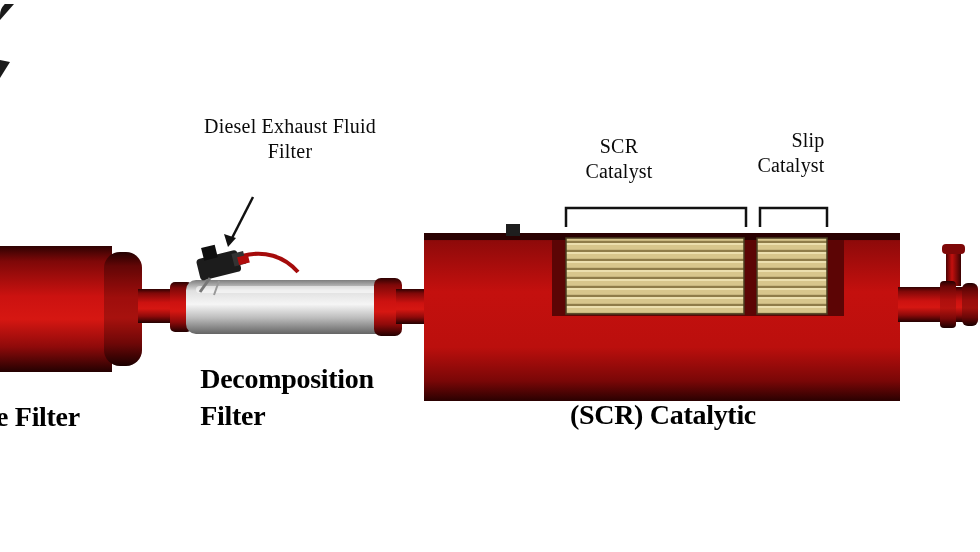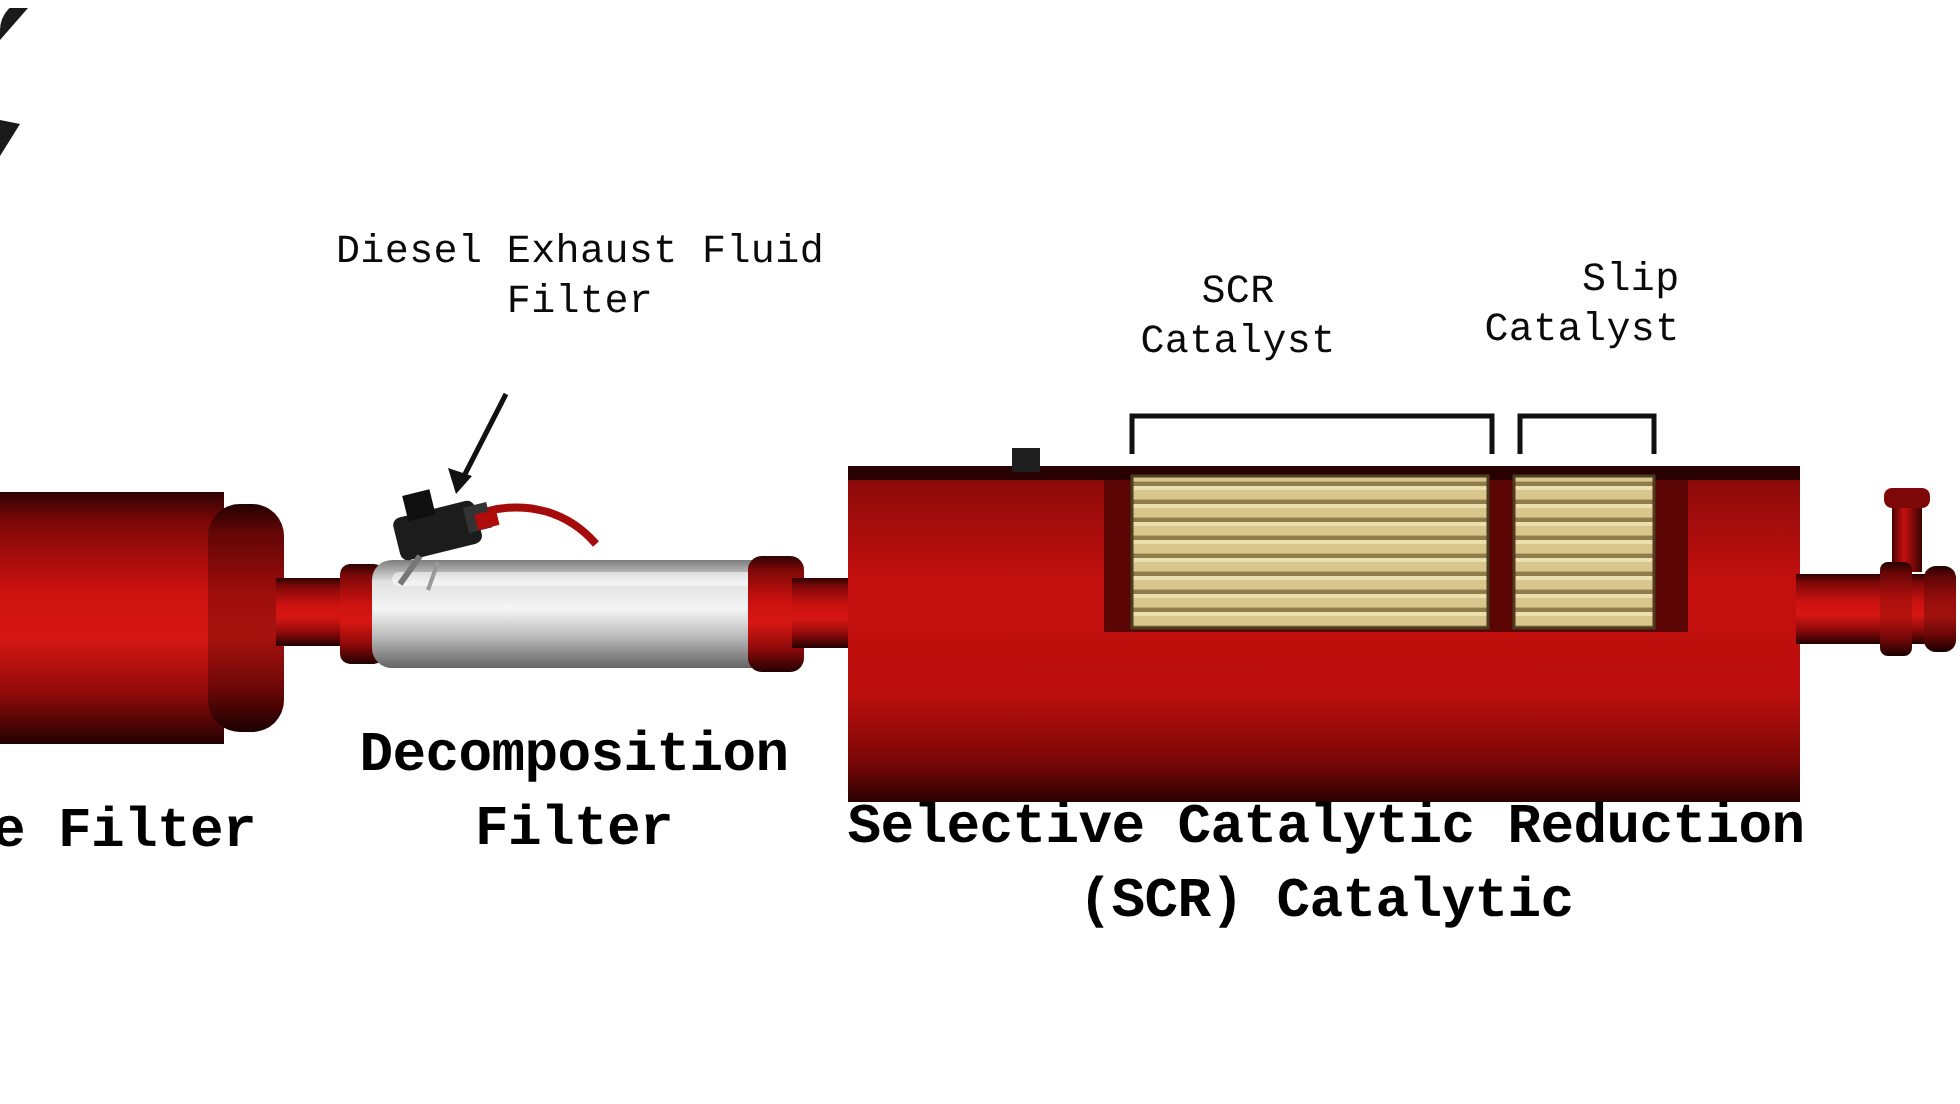--- a/index.html
+++ b/index.html
@@ -1,28 +1,28 @@
 <!DOCTYPE html>
 <html><head>
 <meta charset="utf-8">
 <style>
   html, body { margin:0; padding:0; background:#ffffff; }
   .stage {
     position:relative; width:980px; height:552px; overflow:hidden;
-    background:#ffffff; font-family:Liberation Mono, monospace;border-radius:15px;
+    background:#ffffff; font-family:Liberation Serif, serif;border-radius:15px;
   }
   .stage svg { position:absolute; left:0; top:0; }
   .ann {
     position:absolute; transform:translateX(-50%);
     text-align:center; font-size:20px; line-height:25px; font-weight:500;
     color:#0a0a0a; white-space:nowrap; letter-spacing:0.2px;
   }
   .cap {
     position:absolute; transform:translateX(-50%);
-    text-align:center; font-size:28px; line-height:37px; font-weight:700;
+    font-size:28px; line-height:37px; font-weight:700;
     color:#000000; white-space:nowrap; letter-spacing:-0.3px;
   }
   .cap-left { transform:none; text-align:left; }
 </style>
 </head>
 <body>
 
 <div class="stage">
 
   <svg width="980" height="552" viewBox="0 0 980 552">
@@ -137,17 +137,16 @@
   </div>
 
   <div class="cap cap-left" style="left:-4px; top:398px;">e Filter</div>
 
   <div class="cap" style="left:287px; top:360px;">
     <div>Decomposition</div>
     <div>Filter</div>
   </div>
 
   <div class="cap" style="left:663px; top:396px;">
-    <div>Selective Catalytic Reduction</div>
     <div>(SCR) Catalytic</div>
   </div>
 
 </div>
 
 </body></html>

